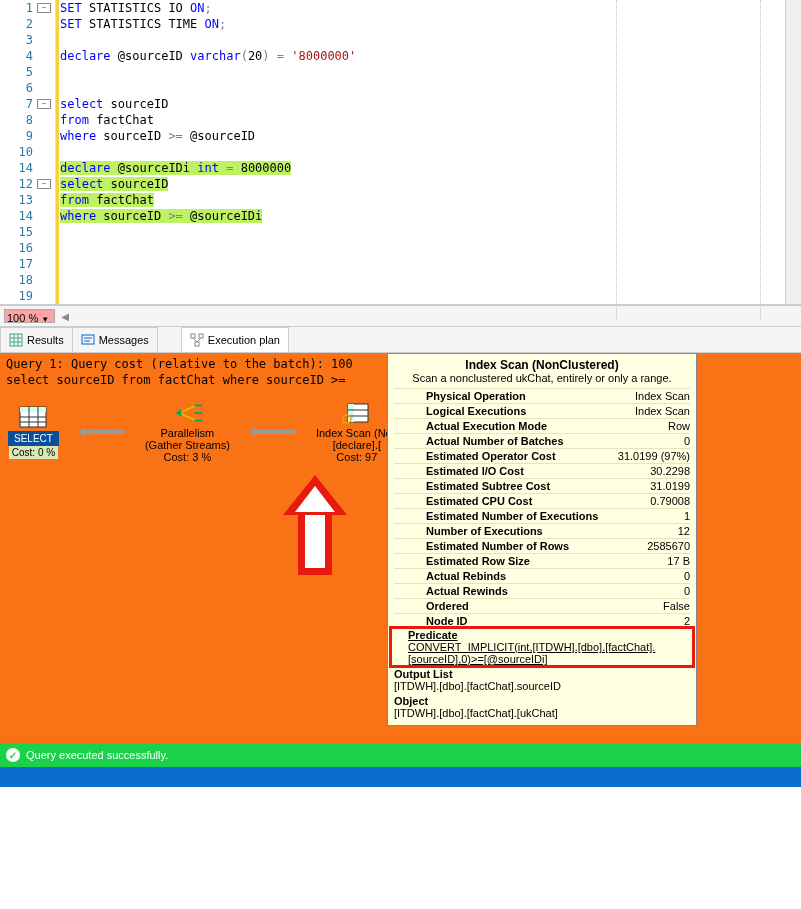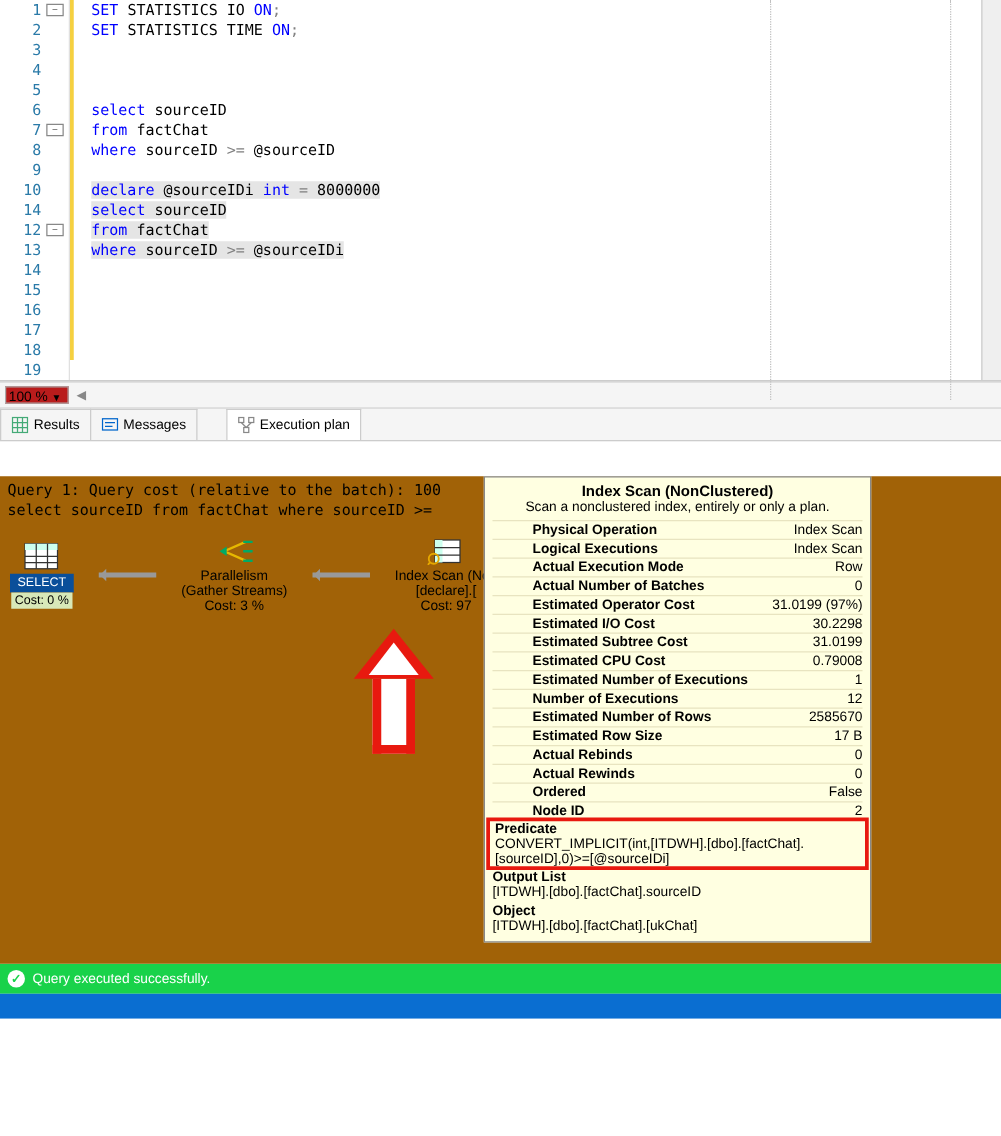--- a/index.html
+++ b/index.html
@@ -5,39 +5,39 @@
   * { margin: 0; padding: 0; box-sizing: border-box; }
   body { font-family: 'Segoe UI', Tahoma, sans-serif; font-size: 12px; background: #fff; width: 801px; }
   
   .editor-area { display: flex; background: #fff; border-bottom: 1px solid #ccc; }
   .gutter { width: 56px; background: #fff; border-right: 1px solid #e0e0e0; }
   .gutter-line { display: flex; align-items: center; height: 16px; justify-content: flex-end; padding-right: 4px; }
   .line-num { color: #2a7aa8; font-family: Consolas, monospace; font-size: 12px; width: 28px; text-align: right; }
   .fold-box { width: 14px; height: 10px; border: 1px solid #888; font-size: 8px; line-height: 7px; text-align: center; margin-left: 4px; color: #555; background:#fff; }
   .code-area { flex: 1; padding-left: 4px; font-family: Consolas, monospace; font-size: 12px; position: relative; }
   .code-line { height: 16px; line-height: 16px; white-space: pre; }
-  .yellow-border { border-left: 3px solid #f5d040; margin-left: -4px; padding-left: 14px; }
+  .yellow-border { border-left: 3px solid #f5d040; margin-left: -4px; padding-left: 1px; }
   .kw { color: #0000FF; }
   .str { color: #A31515; }
   .dt { color: #0000FF; }
   .op { color: #808080; }
-  .highlight { background: #e5e5e5; }
+  .highlight { background: #bef264; }
   .rulers { position: absolute; top: 0; height: 320px; pointer-events: none; }
   .ruler { position: absolute; top: 0; width: 0; height: 320px; border-left: 1px dotted #c0c0c0; }
   
   .zoom-bar { display: flex; align-items: center; padding: 2px 4px; border-top: 1px solid #ccc; border-bottom: 1px solid #ccc; background: #f5f5f5; height: 22px; }
-  .zoom-select { font-size: 11px; border: 1px solid #aaa; background:#b91c1c; padding: 2px 2px; height: 14px; }
+  .zoom-select { font-size: 11px; border: 1px solid #aaa; background:#fca5a5; padding: 2px 2px; height: 14px; }
   .zoom-arrow { font-size: 8px; padding: 0 3px; }
   
   .tabs-bar { display: flex; background: #f5f5f5; border-bottom: 1px solid #ccc; height: 26px; }
   .tab { display: flex; align-items: center; padding: 3px 8px; border: 1px solid #ccc; border-bottom: none; background: #f5f5f5; margin-right: -1px; cursor: pointer; font-size: 11px; gap: 4px; }
   .tab.active { background: #fff; margin-left: 24px; }
   .tab-icon { width: 14px; height: 14px; display: inline-flex; align-items: center; justify-content: center; }
   
-  .plan-area { background: #a16207; padding: 4px 6px; font-family: Consolas, monospace; font-size: 12px; position: relative; height: 390px; margin-top: 28px; }
+  .plan-area { background: #f97316; padding: 4px 6px; font-family: Consolas, monospace; font-size: 12px; position: relative; height: 390px; }
   .plan-text-line { height: 16px; white-space: pre; }
   
   .plan-nodes { display: flex; align-items: center; gap: 20px; margin-top: 12px; margin-left: 2px; font-family: 'Segoe UI', sans-serif; font-size: 11px; }
   .plan-node { display: flex; flex-direction: column; align-items: center; text-align: center; }
   .plan-node-icon { width: 34px; height: 24px; margin-bottom: 2px; display:flex; align-items:center; justify-content:center; }
   .select-node { background: #0a4f9a; color: #fff; padding: 2px 6px; font-size: 10px; text-align:center; }
   .select-cost { background: #d8e8b8; font-size: 10px; padding: 1px 3px; }
   .arrow-conn { width: 46px; height: 2px; position: relative; }
   .arrow-conn::before { content:''; position:absolute; left:0; top:-1px; width:100%; height:4px; background:#999; }
   .arrow-conn::after { content:''; position:absolute; left:-4px; top:-4px; border:5px solid transparent; border-right-color:#999; }
@@ -48,21 +48,21 @@
   .red-arrow-head-inner { position:absolute; left:-20px; top:11px; width:0;height:0; border-left: 20px solid transparent; border-right: 20px solid transparent; border-bottom: 26px solid #fff; }
   
   .tooltip { position: absolute; left: 387px; top: 0; width: 310px; background: #FFFFE1; border: 1px solid #888; font-family: 'Segoe UI', sans-serif; font-size: 11px; padding: 4px 6px 6px; }
   .tooltip-title { font-weight: bold; text-align: center; font-size: 12px; }
   .tooltip-sub { text-align: center; margin-bottom: 4px; }
   .tooltip-row { display: flex; justify-content: space-between; border-top: 1px solid #e8e4c0; padding: 1px 0; }
   .tooltip-row .label { font-weight: bold; padding-left: 32px; }
   .tooltip-section { margin-top: 3px; }
   .tooltip-section-title { font-weight: bold; }
   .tooltip-section-body { word-break: break-word; }
-  .red-box { outline: 3px solid #e8190f; outline-offset: 0; margin: 1px -2px; padding: 0 4px; }
+  .red-box { outline: 3px solid #e8190f; outline-offset: 0; margin: 1px -2px; padding: 0 16px; text-decoration: underline; }
   
   .status-bar { display: flex; align-items: center; height: 24px; background: #19d24a; color: #fff; font-size: 11px; padding: 0 6px; gap: 6px; }
   .status-icon { width: 14px; height: 14px; border-radius: 50%; background: #fff; color: #19d24a; display:inline-flex; align-items:center; justify-content:center; font-size:10px; font-weight:bold; }
   .status-blue { height: 20px; background: #0a6ed1; }
   .scroll-track { width: 16px; background:#efefef; border-left:1px solid #ccc; }
 </style>
 </head>
 <body>
 
 <div class="editor-area">
@@ -145,20 +145,21 @@
       </div>
     </div>
   <div class="code-area" id="code">
     <div class="rulers">
       <div class="ruler" style="left:556px"></div>
       <div class="ruler" style="left:700px"></div>
     </div>
   <div class="code-line yellow-border"><span class="kw">SET</span> STATISTICS IO <span class="kw">ON</span><span class="op">;</span></div>
       <div class="code-line yellow-border"><span class="kw">SET</span> STATISTICS TIME <span class="kw">ON</span><span class="op">;</span></div>
       <div class="code-line yellow-border"></div>
+      <div class="code-line yellow-border"><span class="kw">declare</span> @sourceID <span class="dt">varchar</span><span class="op">(</span>20<span class="op">)</span> <span class="op">=</span> <span class="str">'8000000'</span></div>
       <div class="code-line yellow-border"></div>
       <div class="code-line yellow-border"></div>
       <div class="code-line yellow-border"><span class="kw">select</span> sourceID</div>
       <div class="code-line yellow-border"><span class="kw">from</span> factChat</div>
       <div class="code-line yellow-border"><span class="kw">where</span> sourceID <span class="op">&gt;=</span> @sourceID</div>
       <div class="code-line yellow-border"></div>
       <div class="code-line yellow-border"><span class="highlight"><span class="kw">declare</span> @sourceIDi <span class="dt">int</span> <span class="op">=</span> 8000000</span></div>
       <div class="code-line yellow-border"><span class="highlight"><span class="kw">select</span> sourceID</span></div>
       <div class="code-line yellow-border"><span class="highlight"><span class="kw">from</span> factChat</span></div>
       <div class="code-line yellow-border"><span class="highlight"><span class="kw">where</span> sourceID <span class="op">&gt;=</span> @sourceIDi</span></div>
@@ -267,21 +268,21 @@
 
   <div class="red-arrow">
     <div class="red-arrow-head">
         <div class="red-arrow-head-inner"></div>
       </div>
     <div class="red-arrow-stem" style="margin-left:0"></div>
   </div>
 
   <div class="tooltip">
     <div class="tooltip-title">Index Scan (NonClustered)</div>
-    <div class="tooltip-sub">Scan a nonclustered index, entirely or only a plan.</div>
+    <div class="tooltip-sub">Scan a nonclustered ukChat, entirely or only a range.</div>
     <div id="tooltip-rows">
         <div class="tooltip-row">
           <span class="label">Physical Operation</span>
           <span>Index Scan</span>
         </div>
         <div class="tooltip-row">
           <span class="label">Logical Executions</span>
           <span>Index Scan</span>
         </div>
         <div class="tooltip-row">

